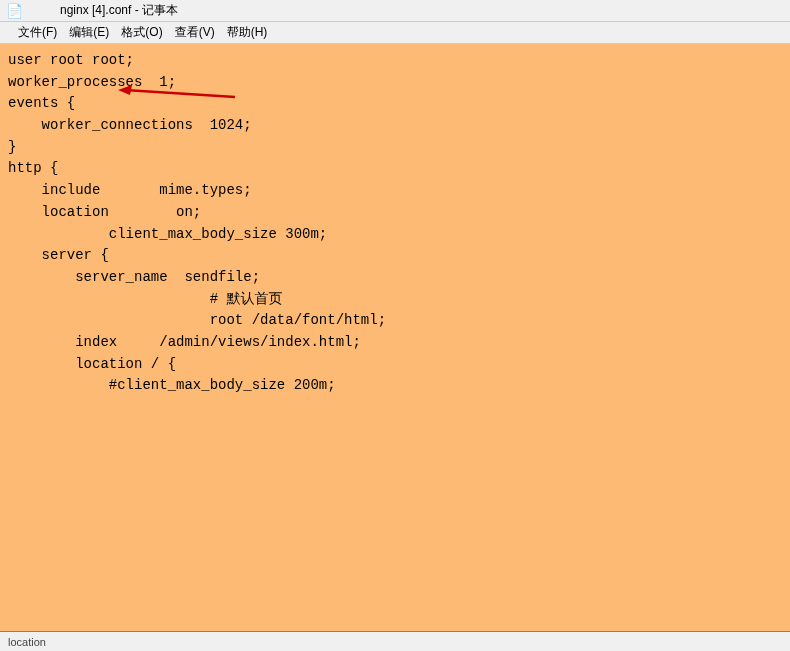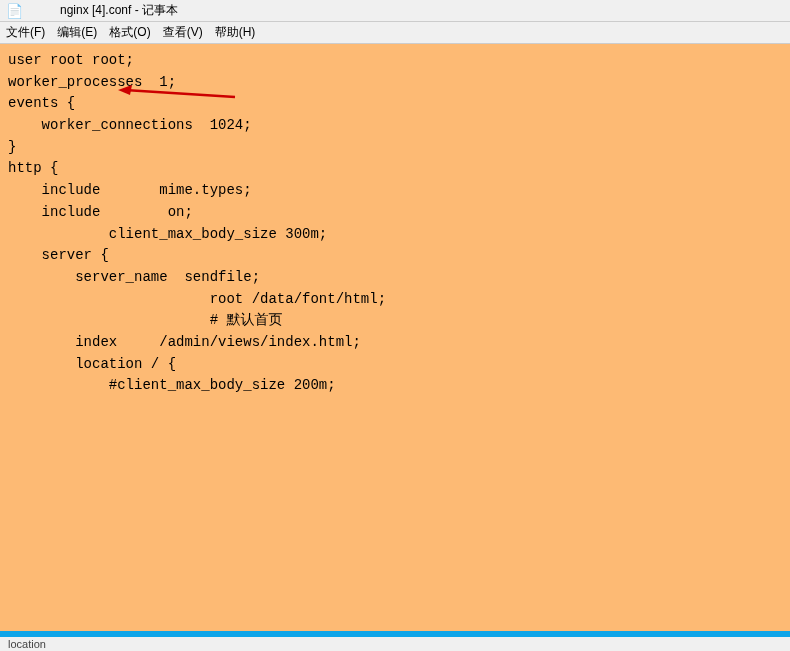--- a/index.html
+++ b/index.html
@@ -35,21 +35,21 @@
 
     .title-bar-text {
       font-family: 'Microsoft YaHei', SimSun, sans-serif;
       font-size: 12px;
       color: #000;
       margin-left: 32px;
     }
 
     .menu-bar {
       background: #f0f0f0;
-      padding: 2px 0;
+      padding: 2px 12px;
       display: flex;
       align-items: center;
       gap: 0;
       height: 22px;
       border-bottom: 1px solid #ccc;
     }
 
     .menu-item {
       font-family: 'Microsoft YaHei', SimSun, sans-serif;
       font-size: 12px;
@@ -85,21 +85,21 @@
       height: 30px;
     }
 
     .status-bar {
       position: absolute;
       bottom: 0;
       left: 0;
       right: 0;
       height: 20px;
       background: #f0f0f0;
-      border-top: 6px solid #0ea5e9;
+      border-top: 1px solid #0ea5e9;
       display: flex;
       align-items: center;
       padding: 0 8px;
       font-family: 'Microsoft YaHei', SimSun, sans-serif;
       font-size: 11px;
       color: #444;
     }
   </style>
 </head>
 <body>
@@ -123,31 +123,31 @@
     <div class="code-line">user root root;</div>
     <div class="code-line">worker_processes  1;</div>
     <div class="code-line"></div>
     <div class="code-line">events {</div>
     <div class="code-line">    worker_connections  1024;</div>
     <div class="code-line">}</div>
     <div class="code-line"></div>
     <div class="code-line"></div>
     <div class="code-line">http {</div>
     <div class="code-line">    include       mime.types;</div>
-    <div class="code-line">    include        on;</div>
+    <div class="code-line">    location        on;</div>
     <div class="code-line"></div>
     <div class="code-line">            client_max_body_size 300m;</div>
     <div class="code-line"></div>
     <div class="code-line"></div>
     <div class="code-line"></div>
     <div class="code-line"></div>
     <div class="code-line">    server {</div>
     <div class="code-line">        server_name  sendfile;</div>
+    <div class="code-line">                        # 默认首页</div>
     <div class="code-line">                        root /data/font/html;</div>
-    <div class="code-line">                        # 默认首页</div>
     <div class="code-line">        index     /admin/views/index.html;</div>
     <div class="code-line"></div>
     <div class="code-line">        location / {</div>
     <div class="code-line">            #client_max_body_size 200m;</div>
   </div>
 
   <div class="arrow-annotation">
     <svg class="arrow-svg" viewBox="0 0 130 30" xmlns="http://www.w3.org/2000/svg">
 
       <line x1="125" y1="15" x2="15" y2="8" stroke="#cc0000" stroke-width="2.5"></line>

